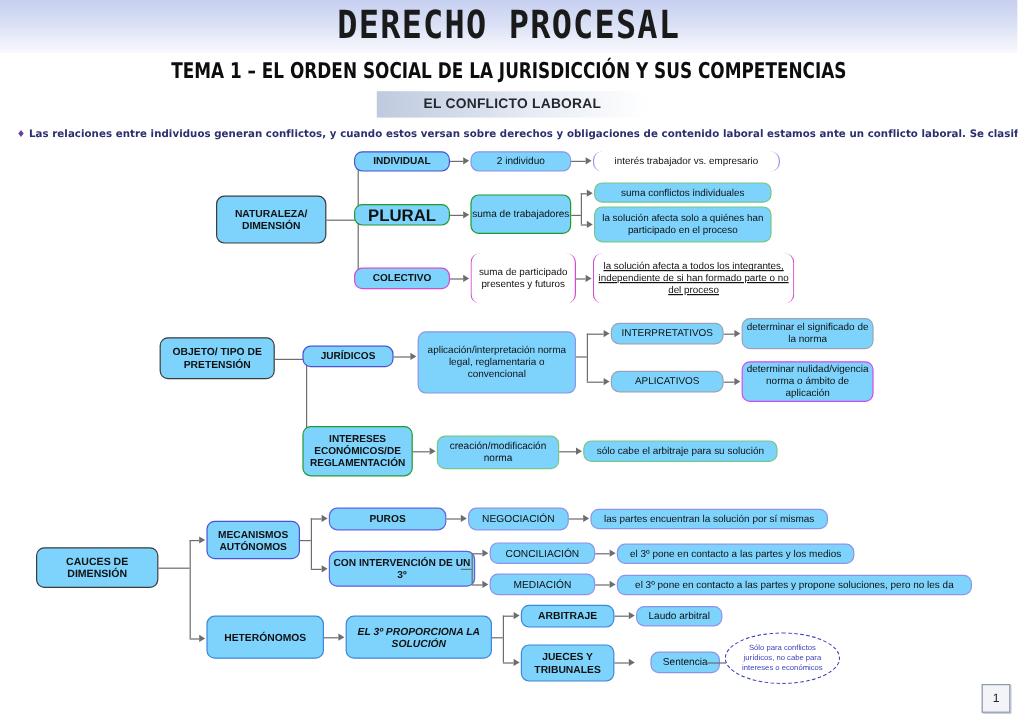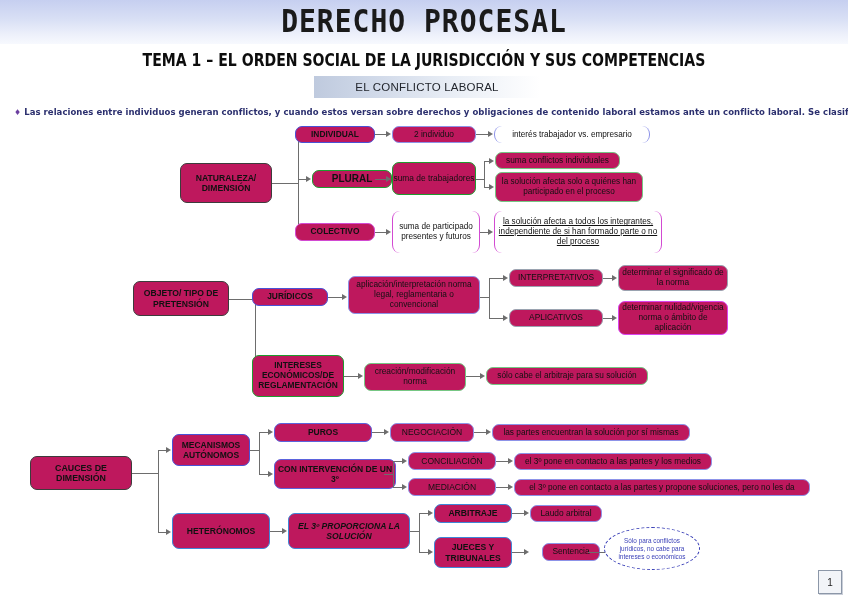--- a/index.html
+++ b/index.html
@@ -27,36 +27,36 @@
     position:absolute;left:0;top:50px;width:848px;text-align:center;
     font-family:"DejaVu Sans",sans-serif;
     font-weight:bold;font-size:14.5px;color:#0d0d0d;letter-spacing:0px;
     transform:scaleY(1.25) scaleX(0.97);
     transform-origin:top center;
   }
   .conflict-box{
     position:absolute;left:314px;top:76px;width:226px;height:22px;
     background:linear-gradient(to right,#bfcade 0%,#cfd8e8 25%,#e8edf5 60%,#ffffff 100%);
     display:flex;align-items:center;justify-content:center;
-    font-size:11.5px;color:#23272e;letter-spacing:0.2px;
+    font-size:11.5px;color:#23272e;letter-spacing:0.2px;font-weight:bold;
   }
   .intro{
     position:absolute;left:14px;top:107px;width:828px;
     font-family:"DejaVu Sans",sans-serif;
     font-size:8.6px;font-weight:bold;color:#2b2f6e;
     white-space:nowrap;letter-spacing:0.05px;
     transform:scaleX(0.99);transform-origin:left top;
   }
   .intro .bullet{color:#6b3fa0;font-size:8px;}
 
   
   .node{
     position:absolute;box-sizing:border-box;
     display:flex;align-items:center;justify-content:center;text-align:center;
-    background:#be185d;color:#111111;
+    background:#7dd3fc;color:#111111;
     line-height:1.18;
   }
   .rnd{border-radius:7px;}
   .bold{font-weight:bold;}
   
   .bracket{
     border-top:none;border-bottom:none;border-radius:8px;
     background:transparent;
   }
   
@@ -106,32 +106,32 @@
 <div class="ar" style="left:306px;top:228.5px;"></div>
 
 <div class="node rnd bold" style="left:295px;top:126px;width:80px;height:17px;border:1.6px solid #4a52d6;font-size:8.4px;">INDIVIDUAL</div>
 <div class="ln h" style="left:375px;top:134px;width:11px;"></div>
 <div class="ar" style="left:386px;top:130.5px;"></div>
 <div class="node rnd" style="left:392px;top:126px;width:84px;height:17px;border:1px solid #8d93e8;font-size:8.4px;">2 individuo</div>
 <div class="ln h" style="left:476px;top:134px;width:12px;"></div>
 <div class="ar" style="left:488px;top:130.5px;"></div>
 <div class="node bracket" style="left:494px;top:126px;width:156px;height:17px;border-left:1px solid #8d93e8;border-right:1px solid #8d93e8;font-size:8.2px;">interés trabajador vs. empresario</div>
 
-<div class="node rnd bold" style="left:312px;top:170px;width:80px;height:18px;border:1.8px solid #1f9b2f;font-size:10px;">PLURAL</div>
+<div class="node rnd bold" style="left:295px;top:170px;width:80px;height:18px;border:1.8px solid #1f9b2f;font-size:14px;">PLURAL</div>
 <div class="ln h" style="left:375px;top:179px;width:11px;"></div>
 <div class="ar" style="left:386px;top:175.5px;"></div>
 <div class="node rnd" style="left:392px;top:162px;width:84px;height:33px;border:1.6px solid #1f9b2f;font-size:8.4px;">suma de trabajadores</div>
 
 <div class="ln h" style="left:476px;top:179px;width:8px;"></div>
 <div class="ln v" style="left:484px;top:161px;height:26px;"></div>
 <div class="ln h" style="left:484px;top:161px;width:5px;"></div>
 <div class="ar" style="left:489px;top:157.5px;"></div>
 <div class="ln h" style="left:484px;top:187px;width:5px;"></div>
 <div class="ar" style="left:489px;top:183.5px;"></div>
-<div class="node rnd" style="left:495px;top:152px;width:125px;height:17px;border:1px solid #76c784;font-size:8.3px;">suma conflictos individuales</div>
+<div class="node rnd" style="left:495px;top:152px;width:148px;height:17px;border:1px solid #76c784;font-size:8.3px;">suma conflictos individuales</div>
 <div class="node rnd" style="left:495px;top:172px;width:148px;height:30px;border:1px solid #76c784;font-size:8.2px;">la solución afecta solo a quiénes han participado en el proceso</div>
 
 <div class="node rnd bold" style="left:295px;top:223px;width:80px;height:18px;border:1.6px solid #d24ad2;font-size:8.4px;">COLECTIVO</div>
 <div class="ln h" style="left:375px;top:232px;width:11px;"></div>
 <div class="ar" style="left:386px;top:228.5px;"></div>
 <div class="node bracket" style="left:392px;top:211px;width:88px;height:42px;border-left:1.6px solid #d24ad2;border-right:1.6px solid #d24ad2;font-size:8.2px;">suma de participado presentes y futuros</div>
 <div class="ln h" style="left:480px;top:232px;width:8px;"></div>
 <div class="ar" style="left:488px;top:228.5px;"></div>
 <div class="node bracket" style="left:494px;top:211px;width:168px;height:42px;border-left:1.6px solid #d24ad2;border-right:1.6px solid #d24ad2;font-size:8.2px;text-decoration:underline;">la solución afecta a todos los integrantes, independiente de si han formado parte o no del proceso</div>
 
@@ -139,21 +139,21 @@
 <div class="ln h" style="left:229px;top:299px;width:26px;"></div>
 <div class="ln v" style="left:255px;top:296px;height:80px;"></div>
 <div class="ln h" style="left:255px;top:296px;width:8px;"></div>
 <div class="ar" style="left:263px;top:292.5px;"></div>
 <div class="ln h" style="left:255px;top:376px;width:8px;"></div>
 <div class="ar" style="left:263px;top:372.5px;"></div>
 
 <div class="node rnd bold" style="left:252px;top:288px;width:76px;height:18px;border:1.3px solid #4a52d6;font-size:8.4px;">JURÍDICOS</div>
 <div class="ln h" style="left:328px;top:297px;width:14px;"></div>
 <div class="ar" style="left:342px;top:293.5px;"></div>
-<div class="node rnd" style="left:348px;top:276px;width:132px;height:38px;border:1px solid #8d93e8;font-size:8.3px;">aplicación/interpretación norma legal, reglamentaria o convencional</div>
+<div class="node rnd" style="left:348px;top:276px;width:132px;height:52px;border:1px solid #8d93e8;font-size:8.3px;">aplicación/interpretación norma legal, reglamentaria o convencional</div>
 <div class="ln h" style="left:480px;top:297px;width:9px;"></div>
 <div class="ln v" style="left:489px;top:278px;height:40px;"></div>
 <div class="ln h" style="left:489px;top:278px;width:14px;"></div>
 <div class="ar" style="left:503px;top:274.5px;"></div>
 <div class="ln h" style="left:489px;top:318px;width:14px;"></div>
 <div class="ar" style="left:503px;top:314.5px;"></div>
 
 <div class="node rnd" style="left:509px;top:269px;width:94px;height:18px;border:1px solid #9aa3b0;font-size:8.3px;">INTERPRETATIVOS</div>
 <div class="ln h" style="left:603px;top:278px;width:9px;"></div>
 <div class="ar" style="left:612px;top:274.5px;"></div>

